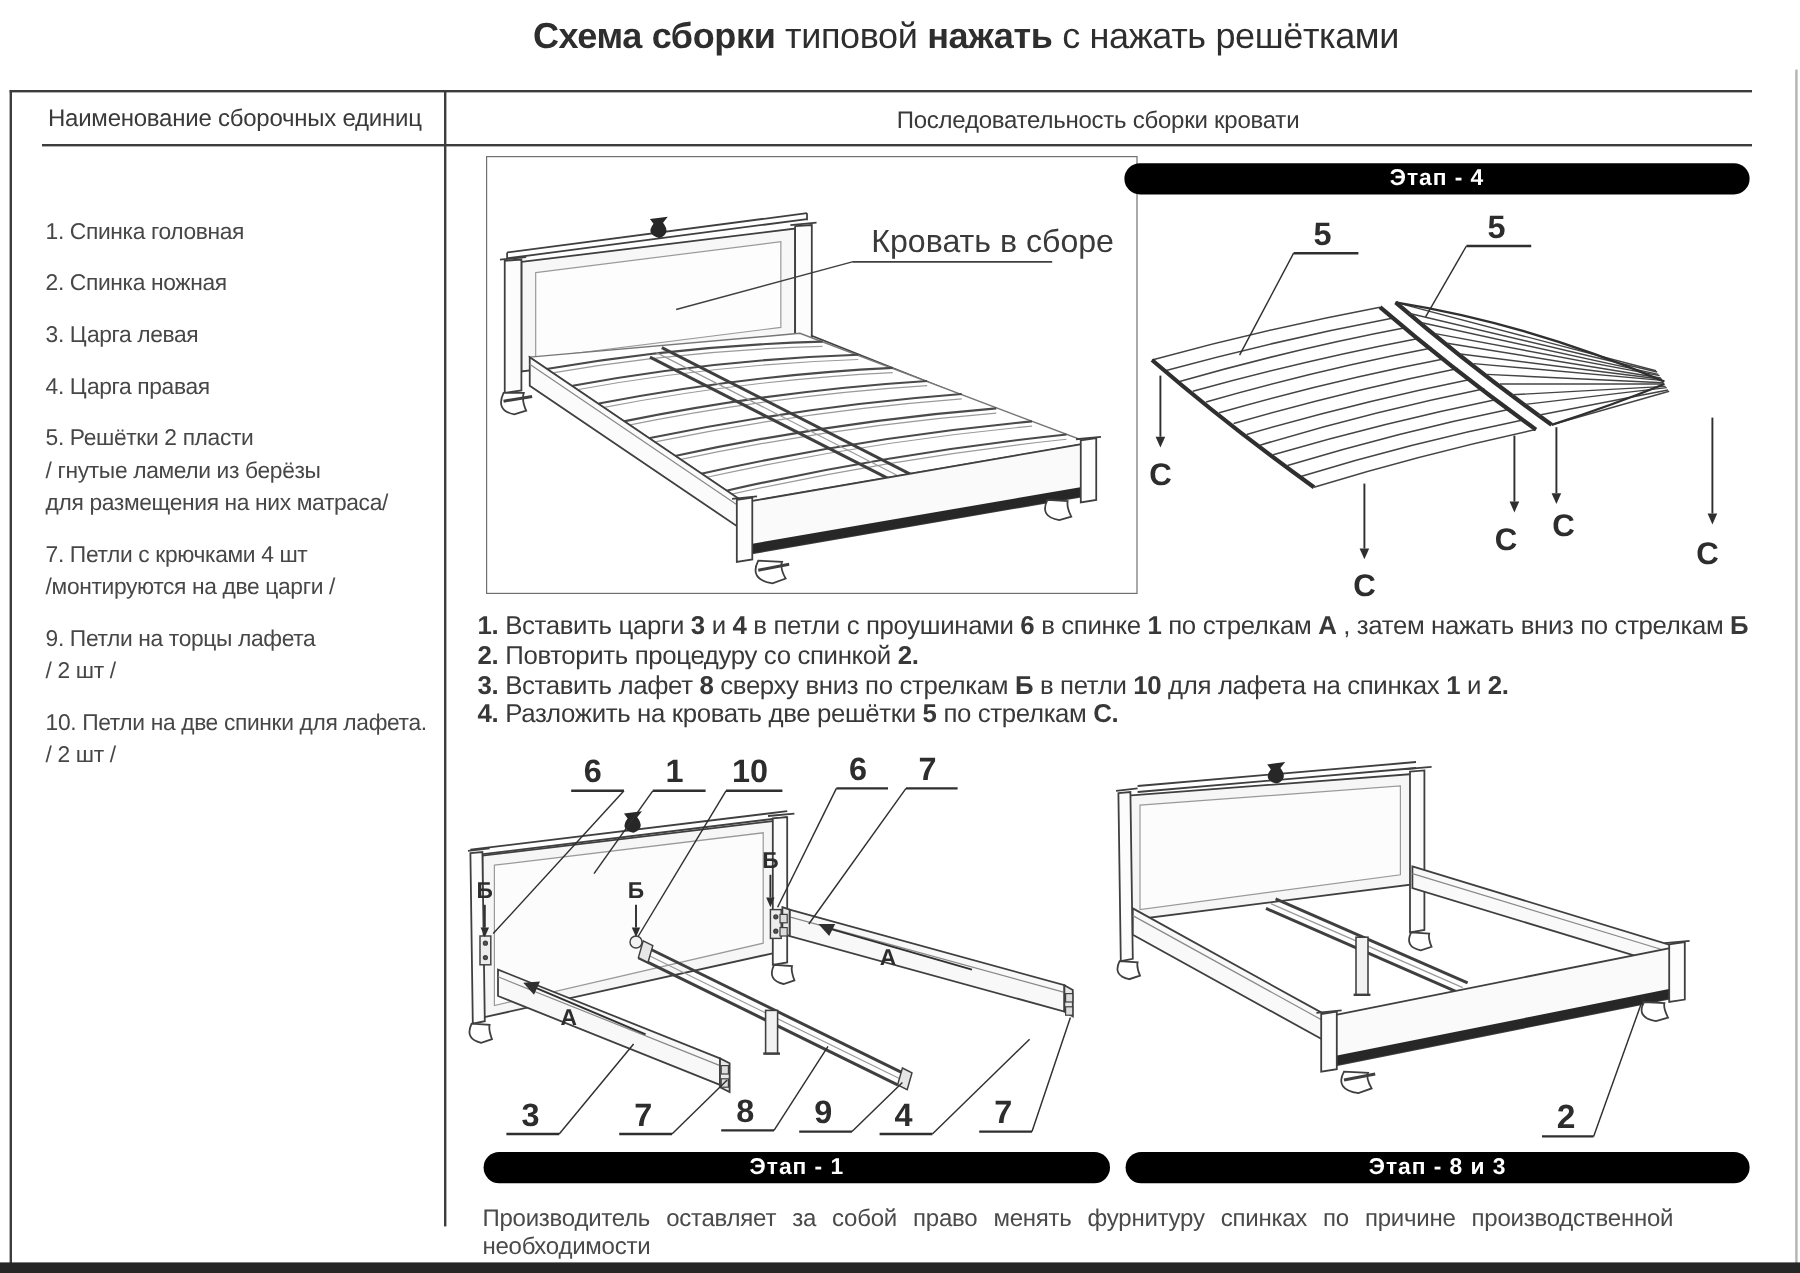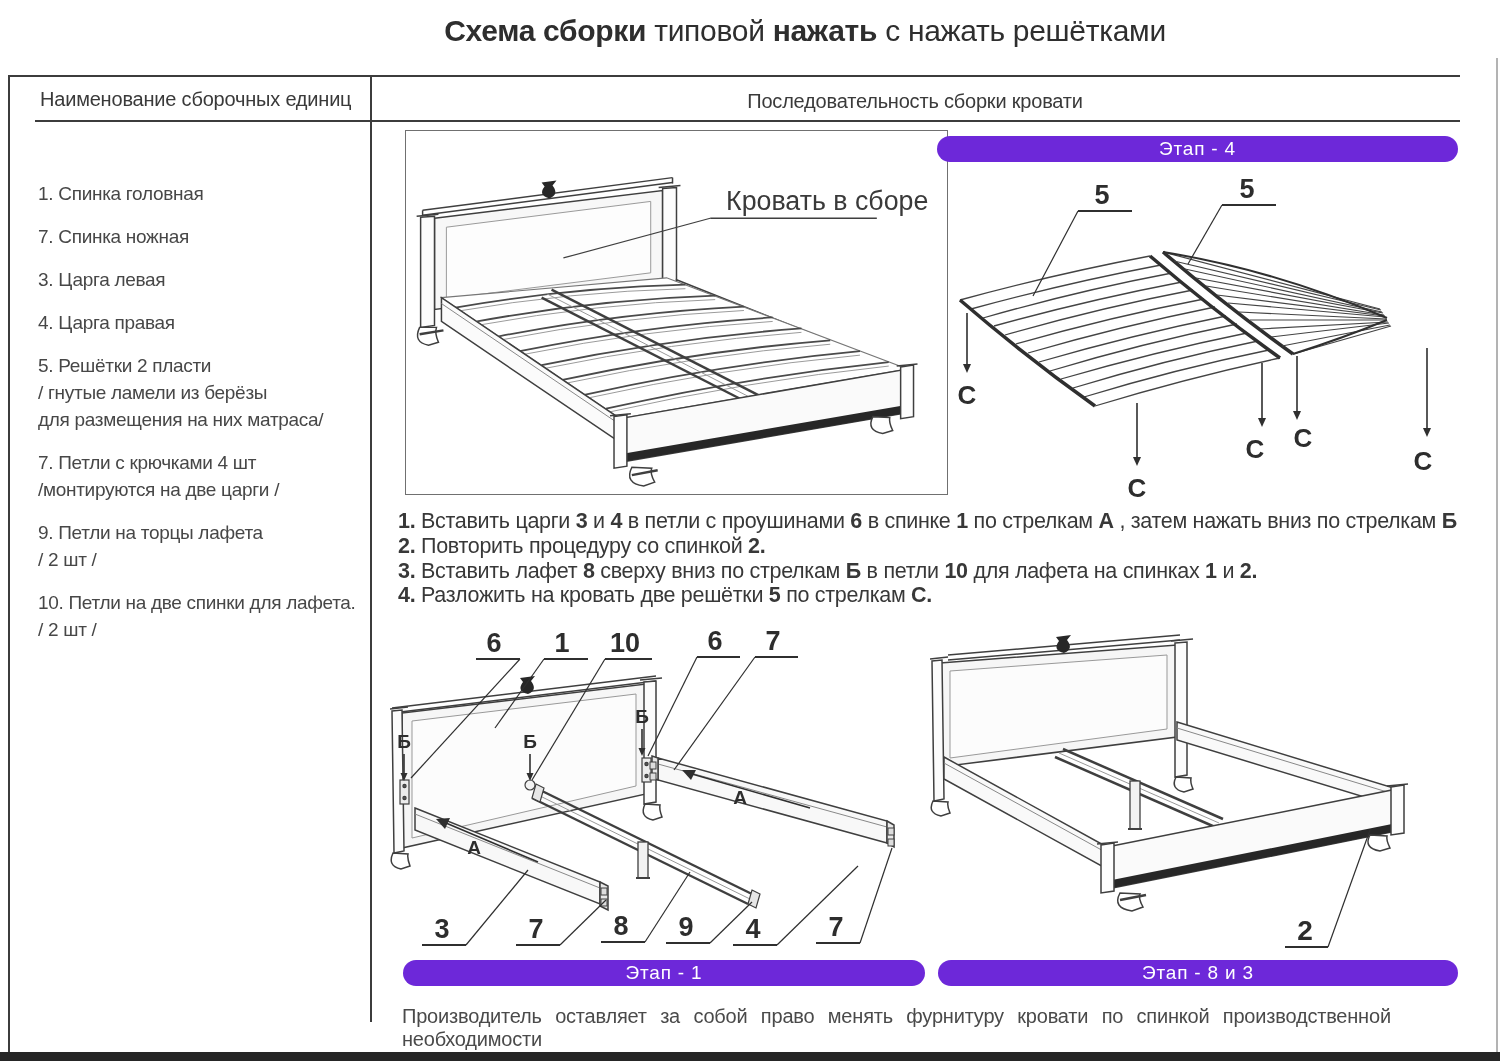--- a/index.html
+++ b/index.html
@@ -7,22 +7,22 @@
         font-family:"Liberation Sans",sans-serif;color:#3f3f3f;}
   .page-title{position:absolute;top:14px;left:0;width:1500px;text-align:center;
         font-size:30px;letter-spacing:-0.3px;padding-left:110px;box-sizing:border-box;color:#2e2e2e;}
   .hline{position:absolute;background:#3c3c3c;}
   .vline{position:absolute;background:#3c3c3c;}
   .col-header{position:absolute;font-size:20px;color:#3a3a3a;letter-spacing:-0.2px;}
   .parts-list{position:absolute;left:38px;top:180px;width:326px;font-size:19px;line-height:27px;
         color:#474747;letter-spacing:-0.3px;}
   .part-item{margin-bottom:16px;}
   .bed-box{position:absolute;left:384px;top:130px;width:543px;height:365px;border:1.5px solid #707070;box-sizing:border-box;margin-left:21px;}
-  .badge{position:absolute;background:#6d28d9;border-radius:14px;color:#fff;display:flex;align-items:center;
-        justify-content:center;font-weight:normal;font-size:19px;letter-spacing:0.8px;height:26px;}
+  .badge{position:absolute;background:#000000;border-radius:14px;color:#fff;display:flex;align-items:center;
+        justify-content:center;font-weight:bold;font-size:19px;letter-spacing:0.8px;height:26px;}
   .instructions{position:absolute;left:398px;top:509px;width:1066px;font-size:21.5px;line-height:24.8px;
         color:#383838;letter-spacing:-0.3px;}
   .stage-area{position:absolute;}
   .footer-text{position:absolute;left:402px;top:1005px;width:1062px;font-size:20px;color:#4a4a4a;
         word-spacing:8px;letter-spacing:-0.2px;}
   .bottom-band{position:absolute;left:0;top:1052px;width:1500px;height:9px;background:#262626;}
   svg{display:block;}
   svg text{font-family:"Liberation Sans",sans-serif;font-weight:bold;fill:#2d2d2d;}
   svg text.lab-regular{font-weight:normal;fill:#3a3a3a;}
 </style>
@@ -38,21 +38,21 @@
   <div class="vline" style="left:370px;top:75px;width:2px;height:947px;"></div>
   <div class="vline" style="left:8px;top:75px;width:2px;height:981px;"></div>
   <div class="vline" style="left:1496px;top:58px;width:1.5px;height:996px;background:#b3b3b3;"></div>
   <div class="bottom-band"></div>
 
   <div class="col-header" style="left:370px;top:90px;width:1090px;text-align:center;">Последовательность сборки кровати</div>
   <div class="col-header" style="left:40px;top:88px;">Наименование  сборочных единиц</div>
 
   <div class="parts-list">
       <div class="part-item">1. Спинка головная</div>
-      <div class="part-item">7. Спинка ножная</div>
+      <div class="part-item">2. Спинка ножная</div>
       <div class="part-item">3. Царга левая</div>
       <div class="part-item">4. Царга правая</div>
       <div class="part-item">5. Решётки  2 пласти<br>/ гнутые ламели из берёзы<br>для размещения на них матраса/</div>
       <div class="part-item">7. Петли с крючками 4 шт<br>/монтируются на две царги /</div>
       <div class="part-item">9. Петли на торцы лафета<br>/ 2 шт /</div>
       <div class="part-item">10. Петли на две спинки для лафета.<br>/ 2 шт /</div>
     </div>
 
   <div class="bed-box">
     <svg viewBox="0 0 543 365" width="540" height="362">
@@ -356,15 +356,15 @@
       </g>
       <text x="375" y="325" font-size="28" text-anchor="middle">2</text>
       <line x1="355" y1="332" x2="398" y2="332" stroke="#2f2f2f" stroke-width="2"></line>
       <line x1="398" y1="332" x2="440" y2="215" stroke="#2f2f2f" stroke-width="1.2"></line>
     </svg>
   </div>
 
   <div class="badge" style="left:403px;top:960px;width:522px;">Этап - 1</div>
   <div class="badge" style="left:938px;top:960px;width:520px;">Этап -  8 и 3</div>
 
-  <div class="footer-text">Производитель оставляет за собой право менять фурнитуру кровати по спинкой производственной необходимости</div>
+  <div class="footer-text">Производитель оставляет за собой право менять фурнитуру спинках по причине производственной необходимости</div>
 
 </div>
 
 </body></html>

